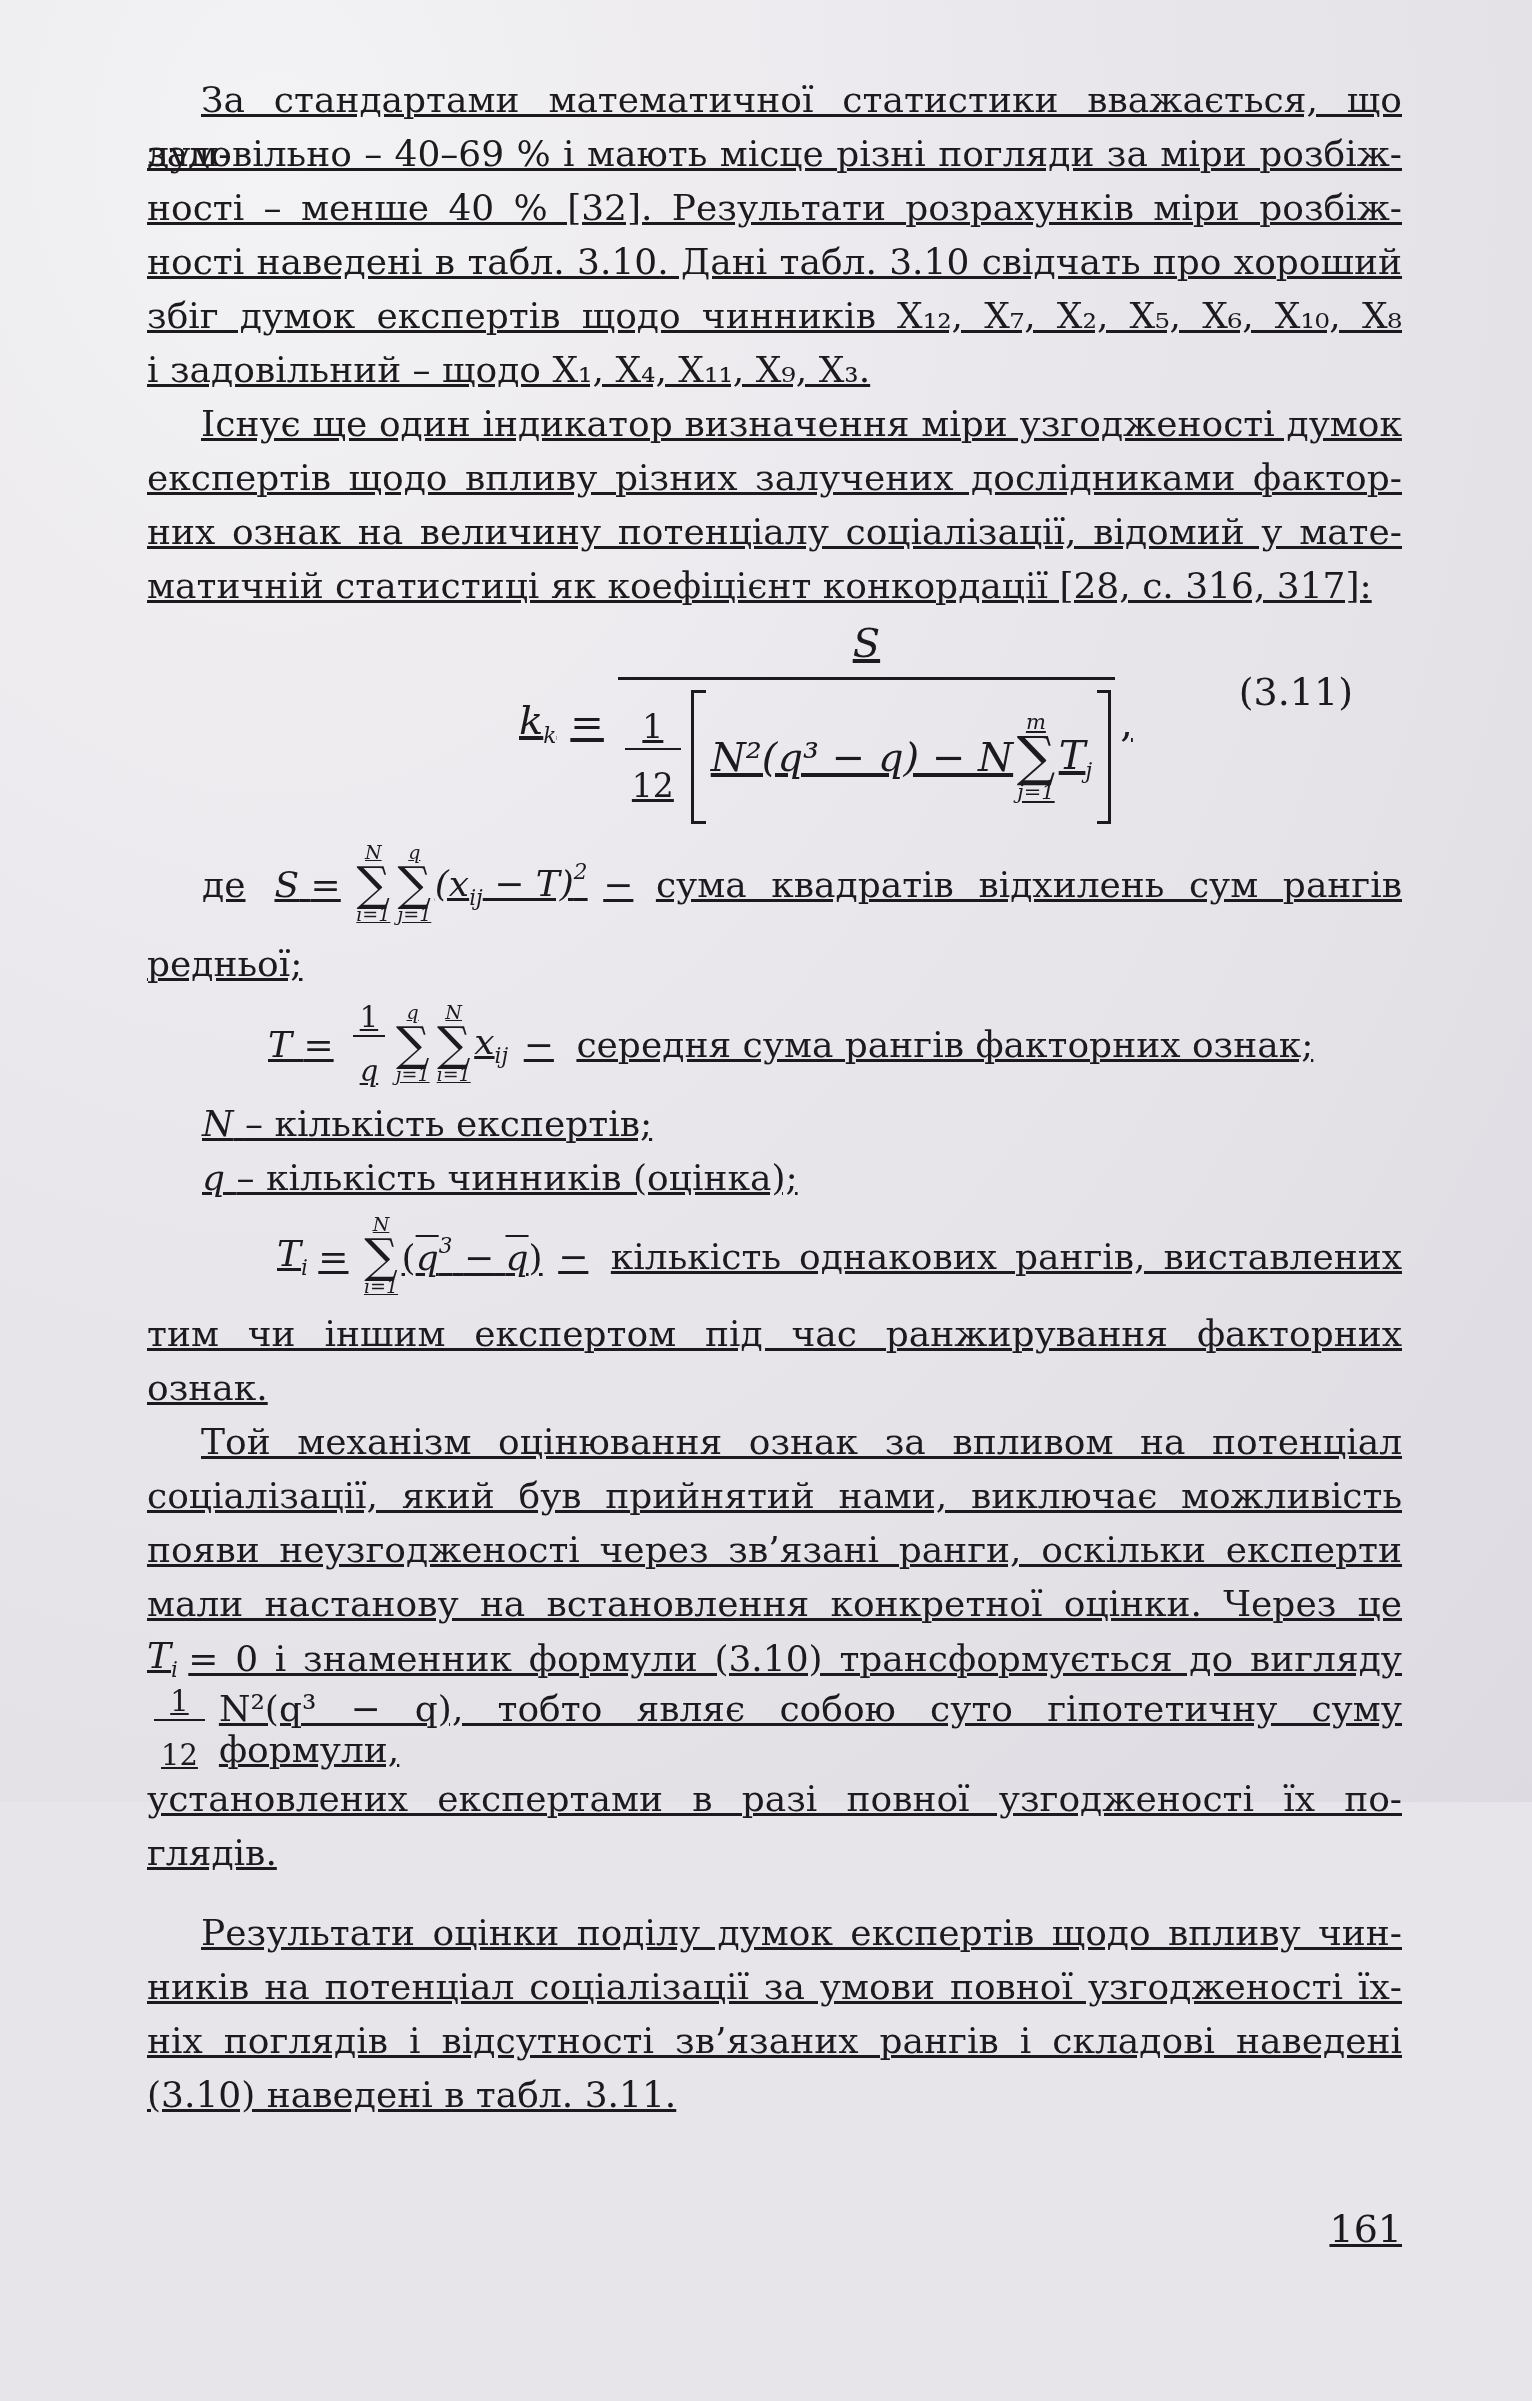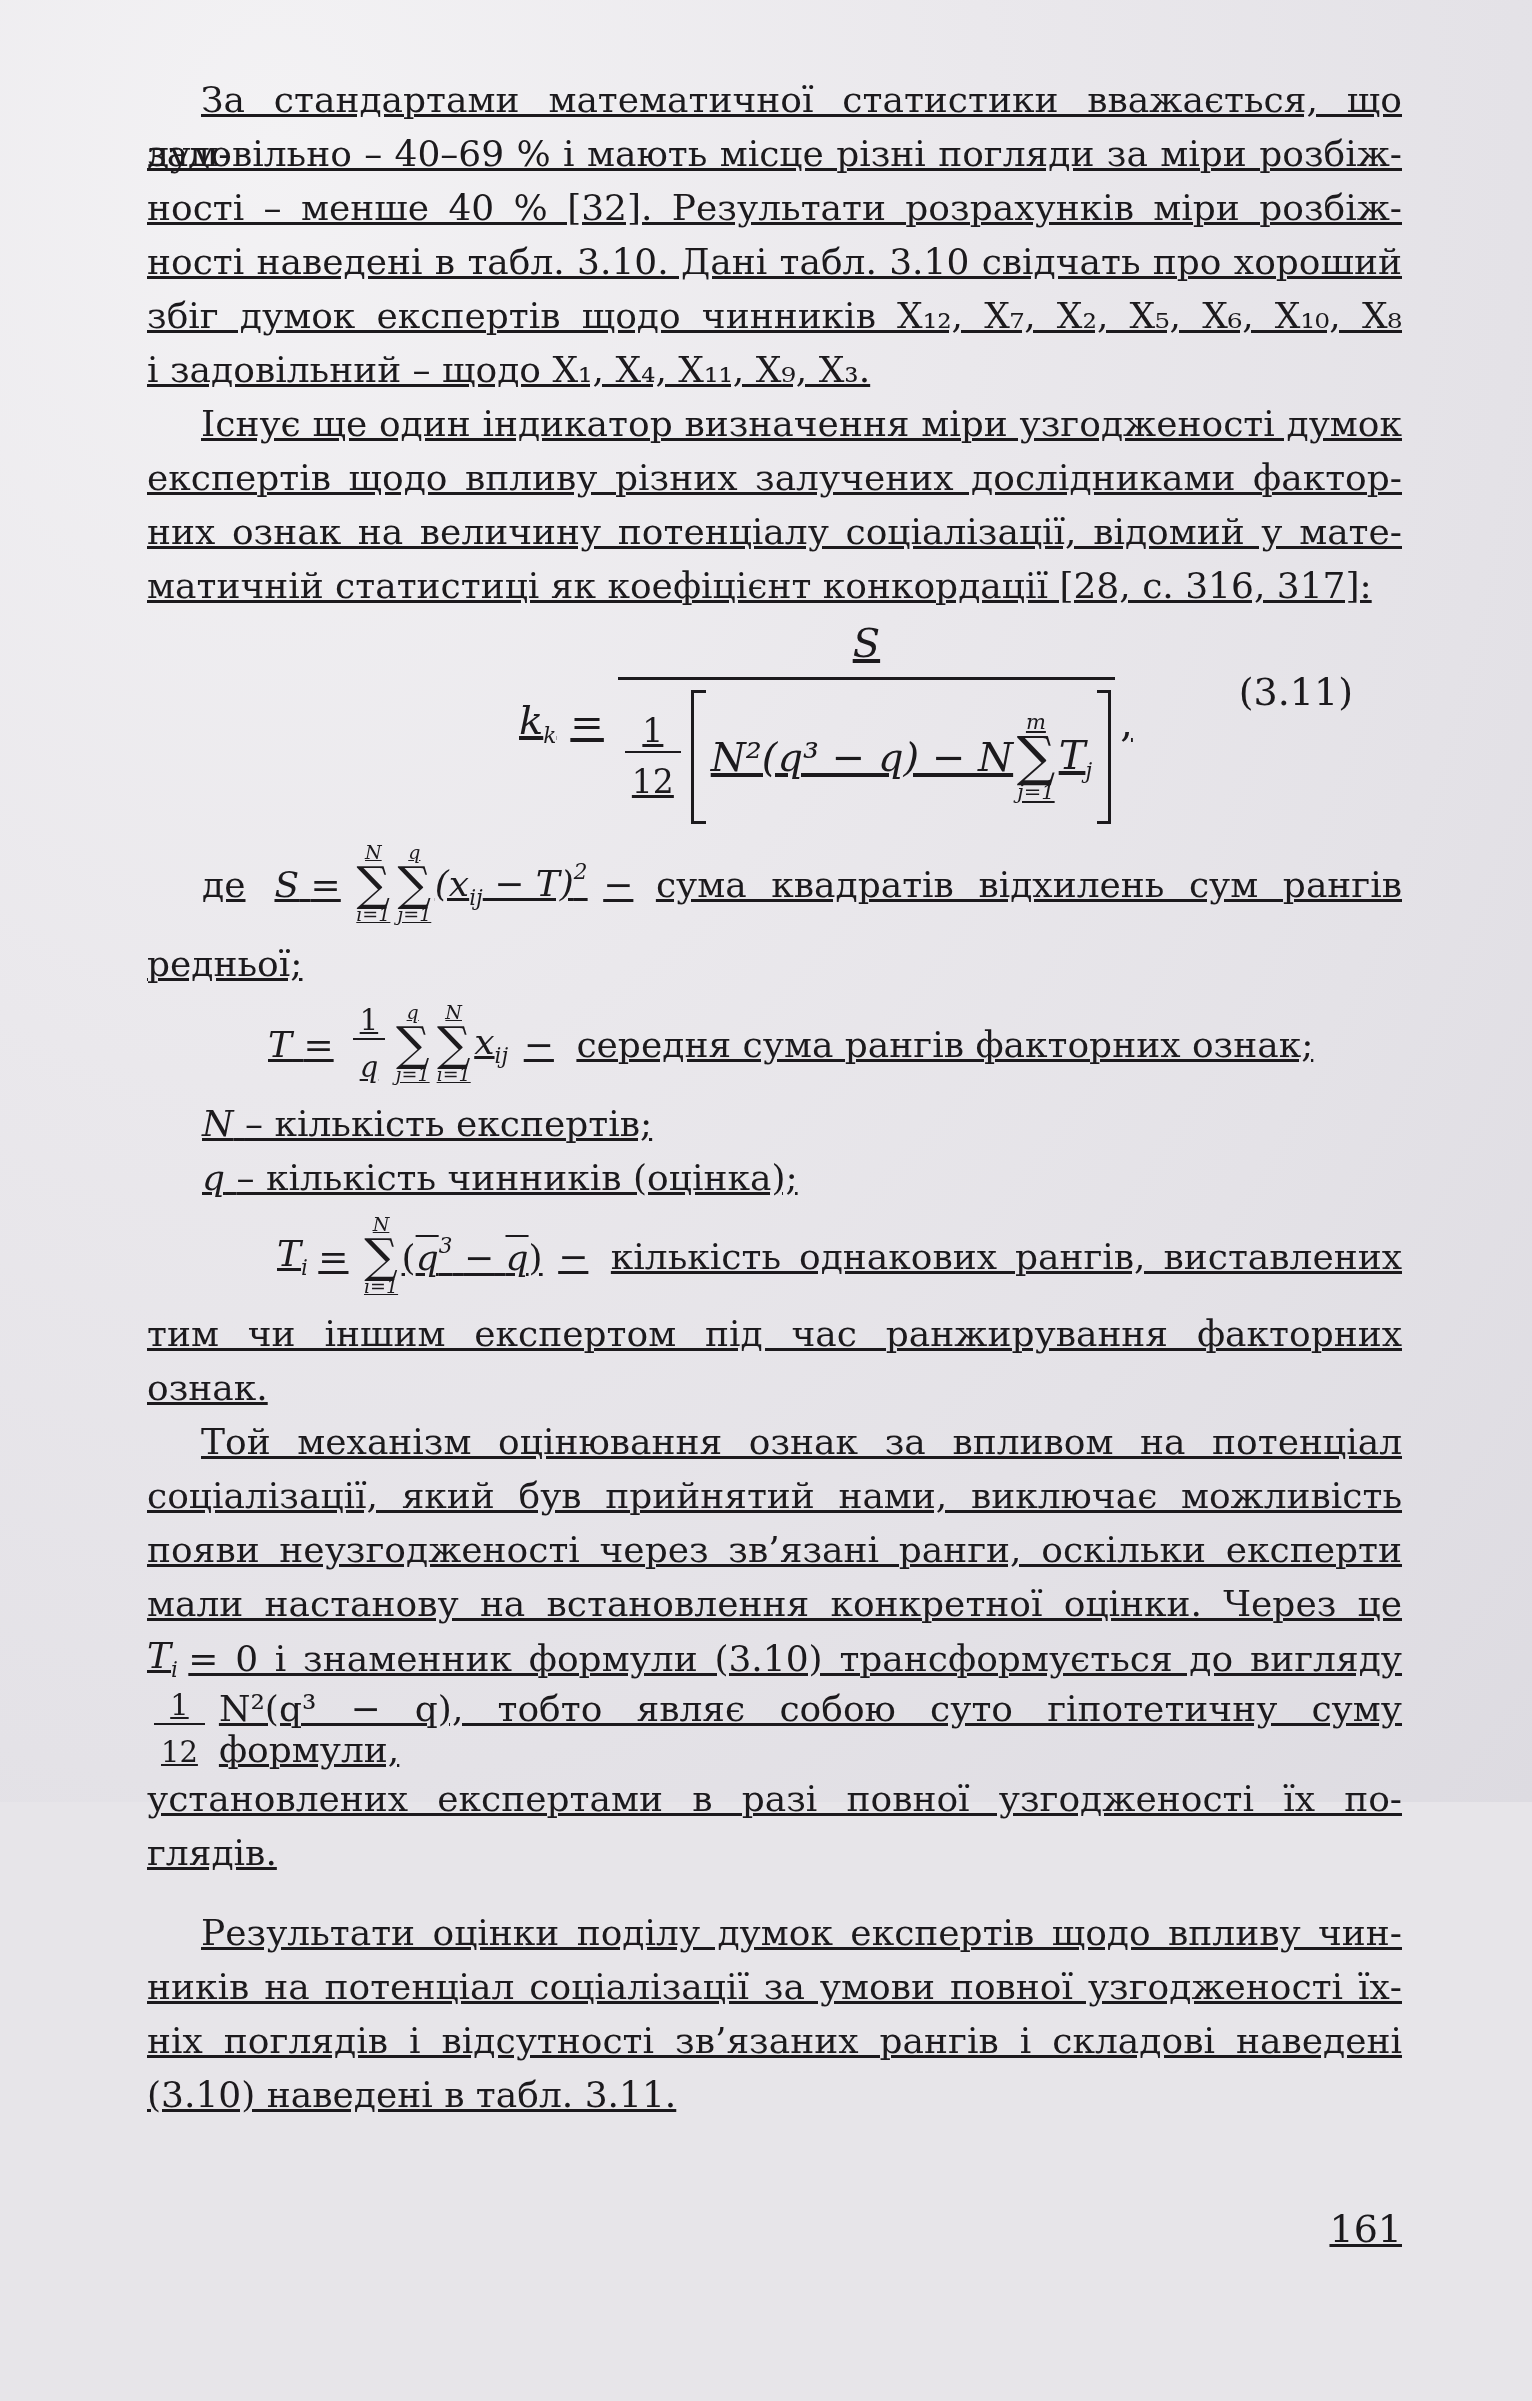--- a/index.html
+++ b/index.html
@@ -34,21 +34,21 @@
     display:flex;align-items:center;
     font-size:36px;color:#1c1a1d;
   }
   .fill{flex:1;text-align:justify;text-align-last:justify;margin-left:22.5px;}
   .fillL{flex:1;margin-left:22.5px;}
   .msum{display:inline-flex;flex-direction:column;align-items:center;line-height:1;margin:0 3.5px;}
   .msum .mlim{font-size:19px;font-style:italic;line-height:1.05;}
   .msum .msig{font-size:47px;line-height:.9;font-style:normal;}
   .mfrac{display:inline-flex;flex-direction:column;align-items:center;line-height:1.05;margin:0 7px;font-size:29px;}
   .mfrac .fn{padding:0 7px 2.6px;}
-  .mfrac .fd{border-top:2.6px solid #1c1a1d;padding:12px 7px 0;font-style:italic;}
+  .mfrac .fd{border-top:2.6px solid #1c1a1d;padding:19px 7px 0;font-style:italic;}
   .mfrac .fd.rm{font-style:normal;}
   .ovl{text-decoration:overline;text-decoration-thickness:2.2px;font-style:italic;}
   
   .f311{
     position:relative;height:218px;display:flex;align-items:center;
     padding-left:372px;font-size:40px;
   }
   .f311 .kk{font-style:italic;}
   .f311 .eqs{margin:0 14px;}
   .bigfrac{display:inline-flex;flex-direction:column;align-items:center;}

